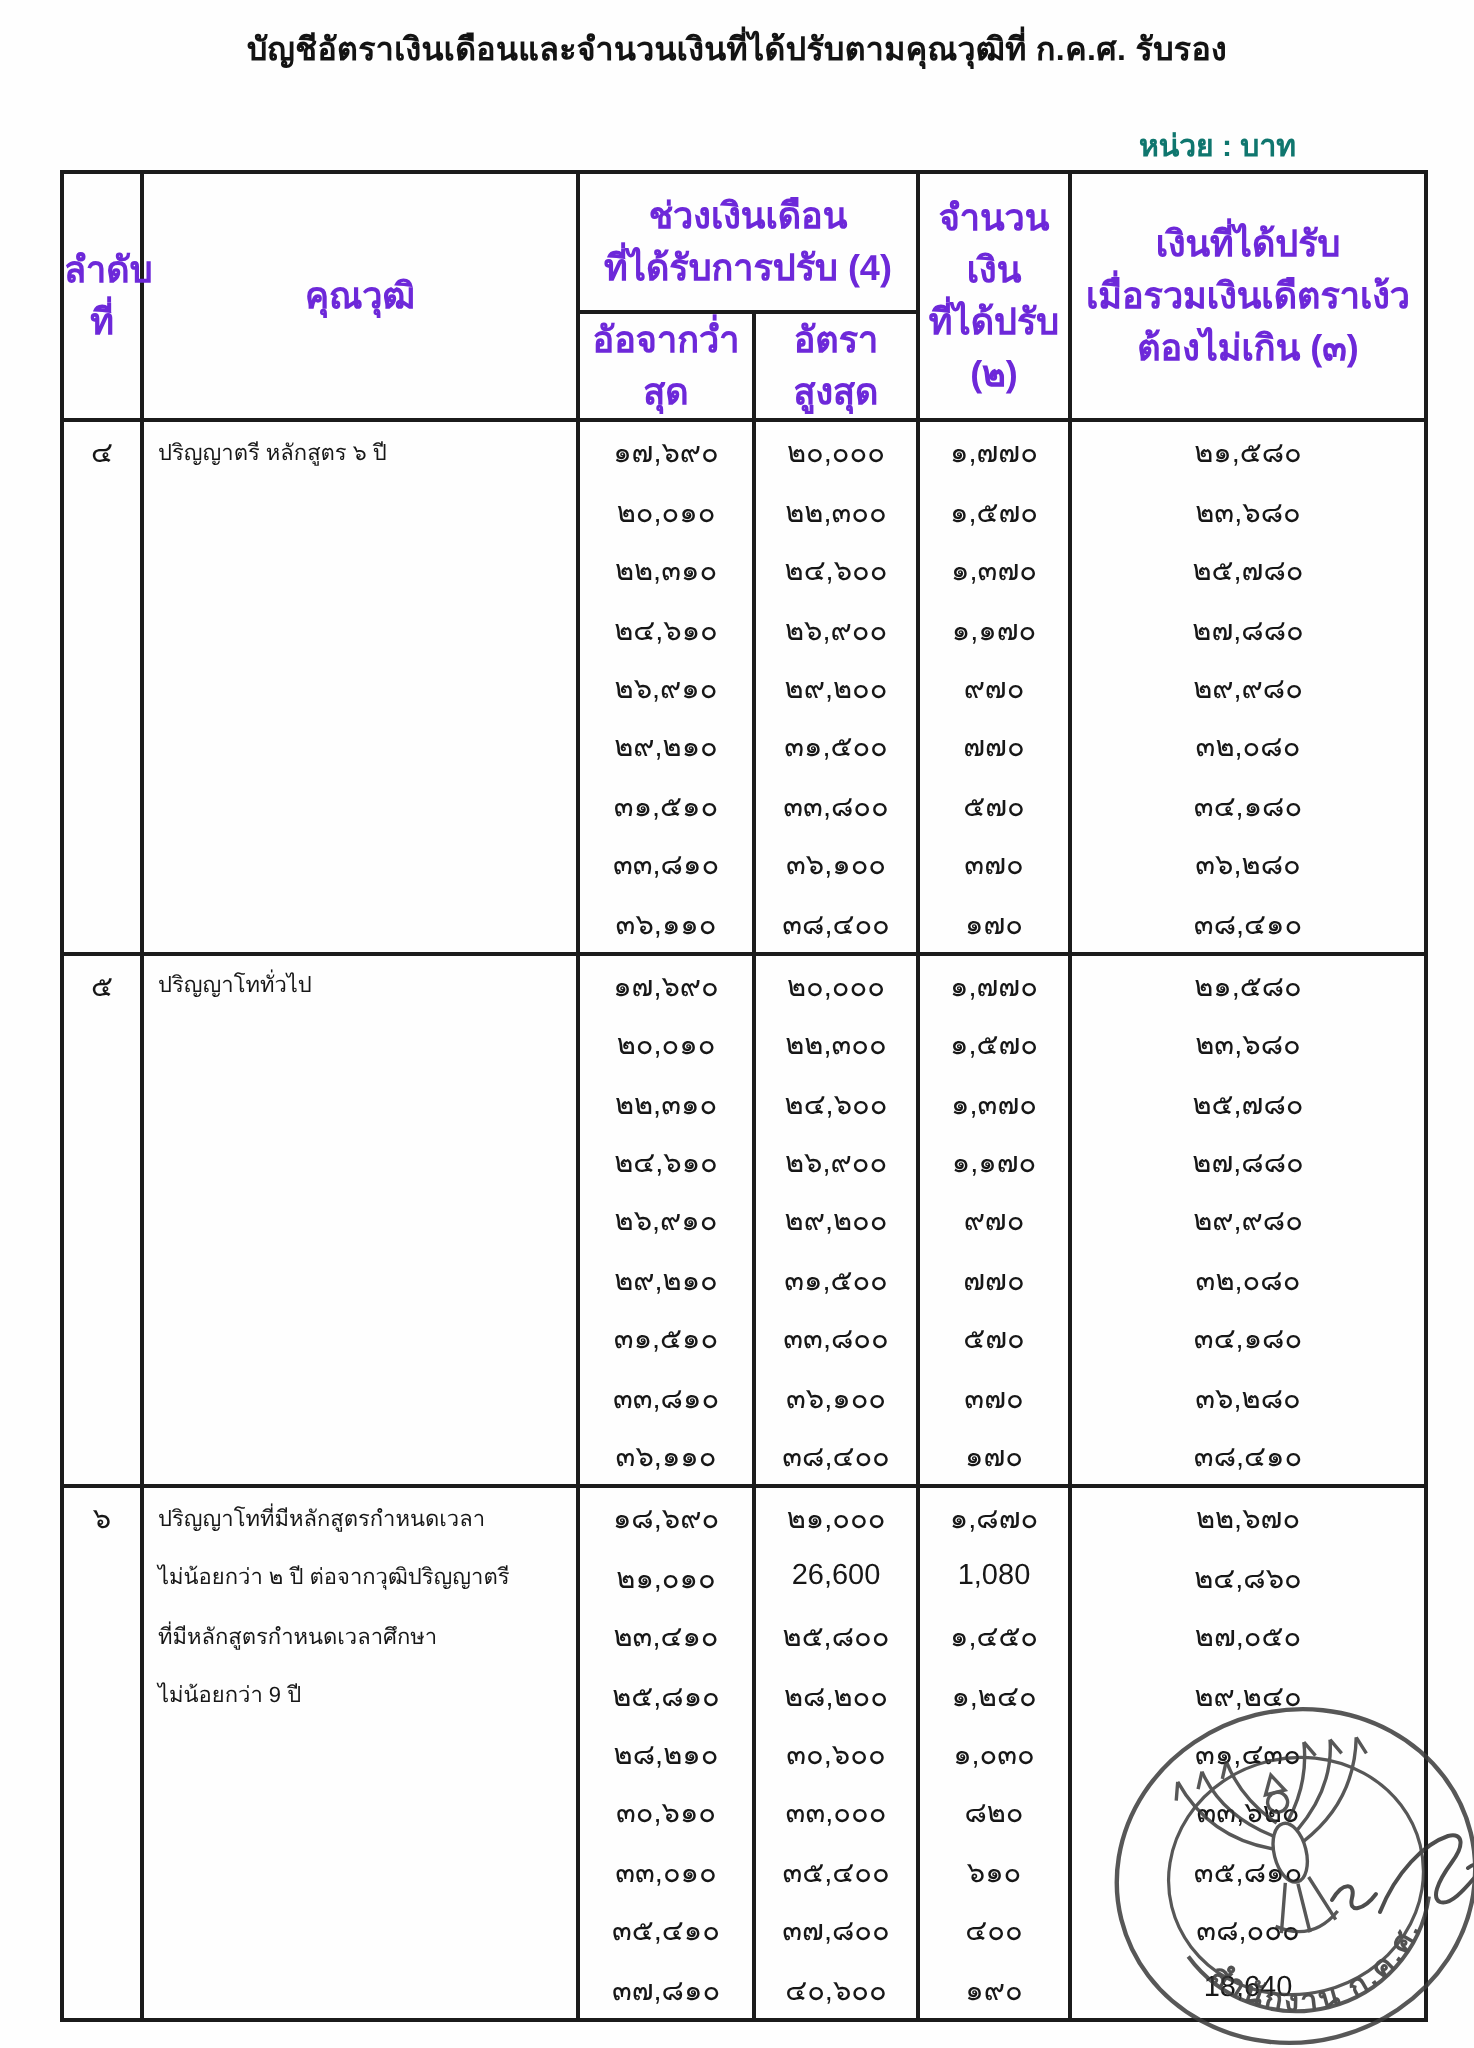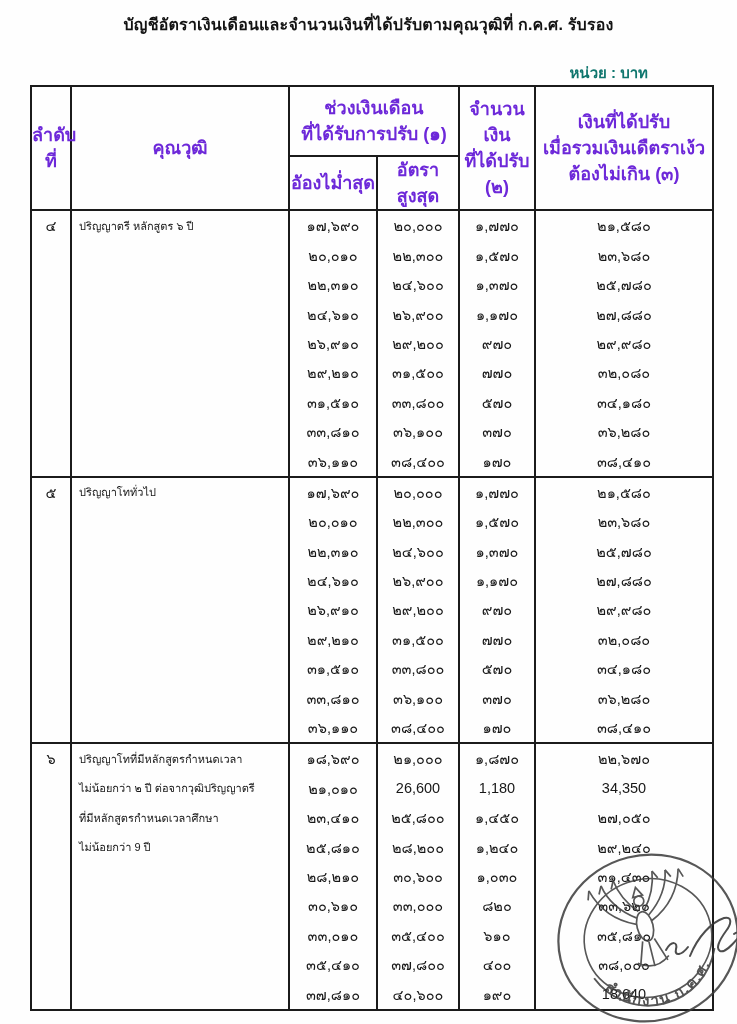--- a/index.html
+++ b/index.html
@@ -67,34 +67,34 @@
     </colgroup>
     <thead>
       <tr class="hdr-top">
         <th rowspan="2">
             <div class="hline">ลำดับ</div>
             <div class="hline">ที่</div>
           </th>
         <th rowspan="2">คุณวุฒิ</th>
         <th colspan="2">
             <div class="hline">ช่วงเงินเดือน</div>
-            <div class="hline">ที่ได้รับการปรับ (๑)</div>
+            <div class="hline">ที่ได้รับการปรับ (4)</div>
           </th>
         <th rowspan="2">
             <div class="hline">จำนวนเงิน</div>
             <div class="hline">ที่ได้ปรับ (๒)</div>
           </th>
         <th rowspan="2">
             <div class="hline">เงินที่ได้ปรับ</div>
             <div class="hline">เมื่อรวมเงินเดืตราเง้ว</div>
             <div class="hline">ต้องไม่เกิน (๓)</div>
           </th>
       </tr>
       <tr class="hdr-sub">
-        <th>อัองไม่ำสุด</th>
+        <th>อัอจากว่ำสุด</th>
         <th>อัตราสูงสุด</th>
       </tr>
     </thead>
     <tbody>
         <tr class="section-row">
           <td class="body-cell index-cell">
             <div class="line">๔</div>
           </td>
           <td class="body-cell qual-cell">
             <div class="line">ปริญญาตรี หลักสูตร ๖ ปี</div>
@@ -223,32 +223,32 @@
             <div class="line">๒๕,๘๐๐</div>
             <div class="line">๒๘,๒๐๐</div>
             <div class="line">๓๐,๖๐๐</div>
             <div class="line">๓๓,๐๐๐</div>
             <div class="line">๓๕,๔๐๐</div>
             <div class="line">๓๗,๘๐๐</div>
             <div class="line">๔๐,๖๐๐</div>
           </td>
           <td class="body-cell num-cell">
             <div class="line">๑,๘๗๐</div>
-            <div class="line">1,180</div>
+            <div class="line">1,080</div>
             <div class="line">๑,๔๕๐</div>
             <div class="line">๑,๒๔๐</div>
             <div class="line">๑,๐๓๐</div>
             <div class="line">๘๒๐</div>
             <div class="line">๖๑๐</div>
             <div class="line">๔๐๐</div>
             <div class="line">๑๙๐</div>
           </td>
           <td class="body-cell num-cell">
             <div class="line">๒๒,๖๗๐</div>
-            <div class="line">34,350</div>
+            <div class="line">๒๔,๘๖๐</div>
             <div class="line">๒๗,๐๕๐</div>
             <div class="line">๒๙,๒๔๐</div>
             <div class="line">๓๑,๔๓๐</div>
             <div class="line">๓๓,๖๒๐</div>
             <div class="line">๓๕,๘๑๐</div>
             <div class="line">๓๘,๐๐๐</div>
             <div class="line">18,640</div>
           </td>
         </tr>
       </tbody>

